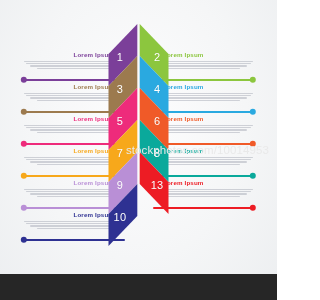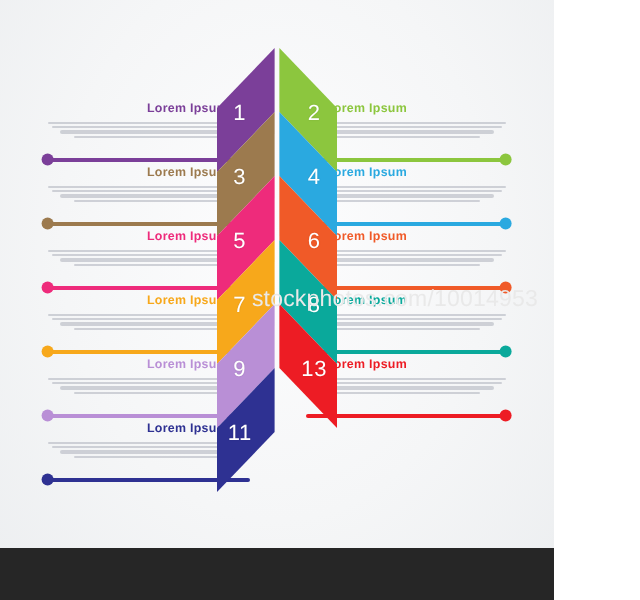--- a/index.html
+++ b/index.html
@@ -215,18 +215,18 @@
       <div class="numlabel" style="left: 119.9px; top: 57.4px;">1</div>
       <div class="numlabel" style="left: 157.1px; top: 57.4px;">2</div>
       <div class="numlabel" style="left: 119.9px; top: 89.4px;">3</div>
       <div class="numlabel" style="left: 157.1px; top: 89.4px;">4</div>
       <div class="numlabel" style="left: 119.9px; top: 121.4px;">5</div>
       <div class="numlabel" style="left: 157.1px; top: 121.4px;">6</div>
       <div class="numlabel" style="left: 119.9px; top: 153.4px;">7</div>
       <div class="numlabel" style="left: 157.1px; top: 153.4px;">8</div>
       <div class="numlabel" style="left: 119.9px; top: 185.4px;">9</div>
       <div class="numlabel" style="left: 157.1px; top: 185.4px;">13</div>
-      <div class="numlabel" style="left: 119.9px; top: 217.4px;">11</div>
+      <div class="numlabel" style="left: 119.9px; top: 217.4px;">10</div>
     </div>
 
   <div id="wm-bar"></div>
   <div id="wm-text">stockphotos.com/10014953</div>
 </div>
 
 </body></html>

